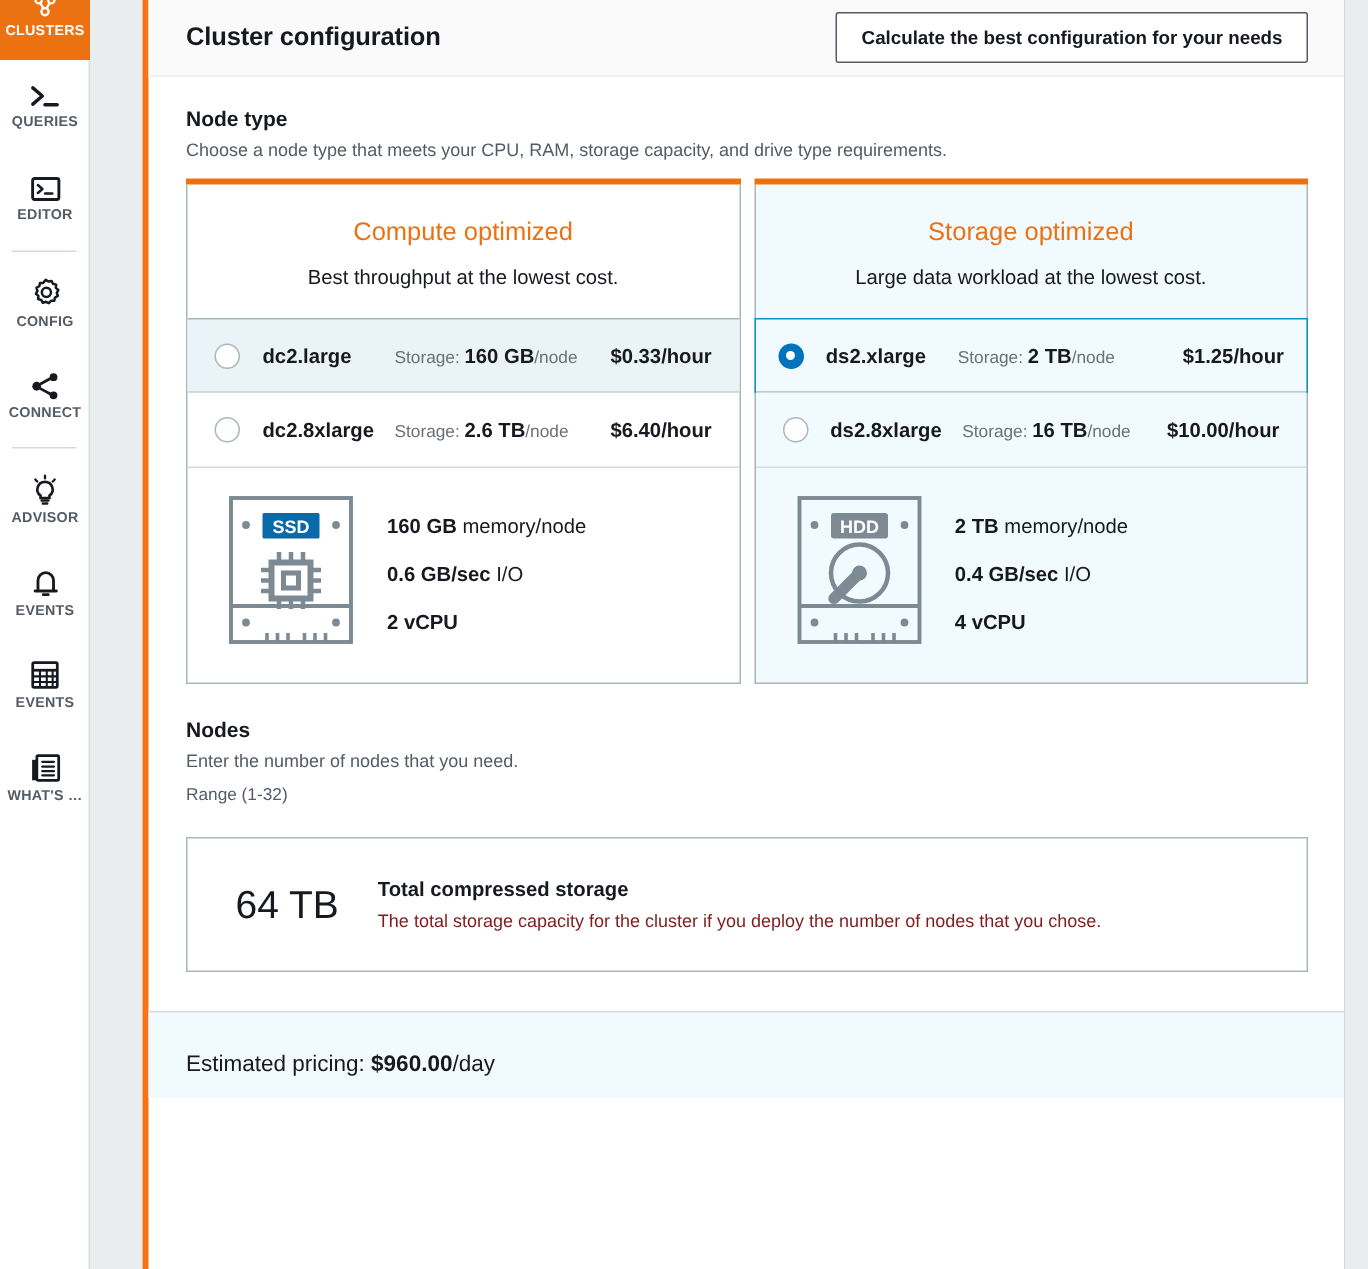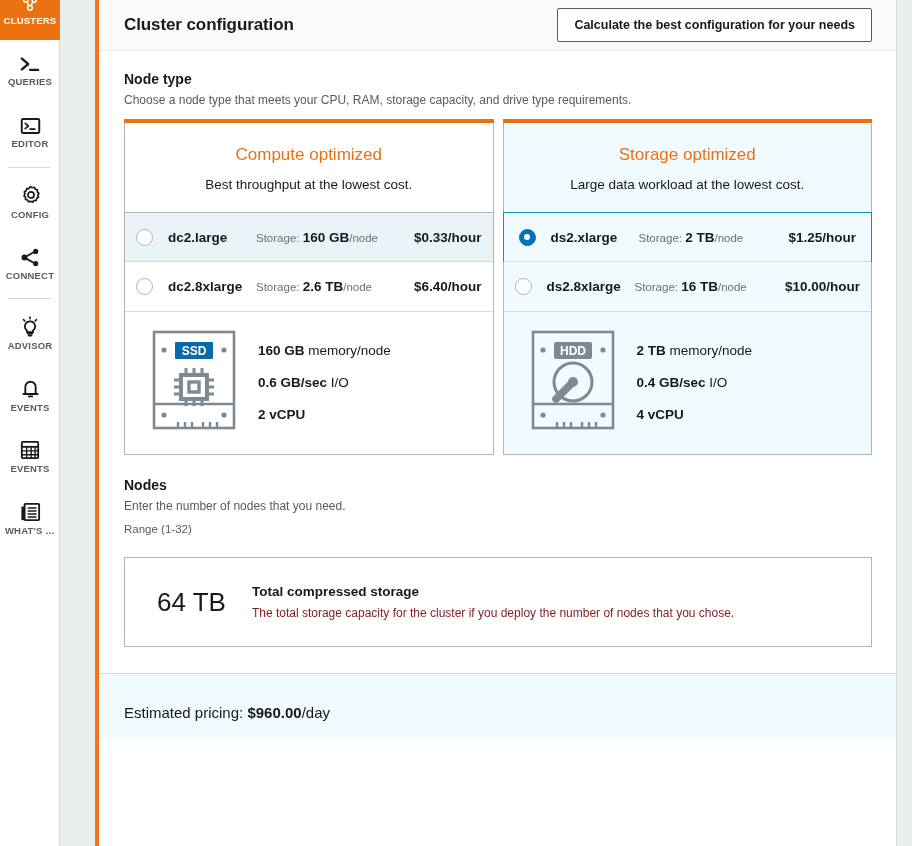--- a/index.html
+++ b/index.html
@@ -98,21 +98,21 @@
   .card-head { padding: 22px 10px 20px; text-align: center; }
   .card-title {
     font-size: 17px; font-weight: 400; color: #ec7211;
     margin: 0 0 12px 0;
   }
   .card-sub { font-size: 13.5px; color: #16191f; margin: 0; }
 
   .opt-row {
     display: flex; align-items: center;
     height: 50px;
-    padding: 0 11px;
+    padding: 0 18px;
     border-top: 1px solid #d5dbdb;
     cursor: pointer;
     white-space: nowrap;
   }
   .opt-row.hover {
     background: #eaf3f7;
     border-top: 1px solid #aab7b8;
     border-bottom: 1px solid #aab7b8;
     margin-bottom: -1px;
   }
@@ -191,21 +191,21 @@
     white-space: nowrap;
   }
   .total-title { font-size: 13.5px; font-weight: 700; color: #16191f; margin: 0 0 7px 0; }
   .total-desc { font-size: 12px; color: #7f1d1d; margin: 0; }
 
   
   .footer {
     margin: 26px -24px 0 -25px;
     border-top: 1px solid #d5dbdb;
     background: #f1faff;
-    height: 66px;
+    height: 58px;
     display: flex; align-items: center;
     padding: 12px 24px 0 25px;
   }
   .footer-text { font-size: 15px; color: #16191f; }
   .footer-text b { font-weight: 700; }
 </style>
 </head>
 <body>
 
 <div id="root">

